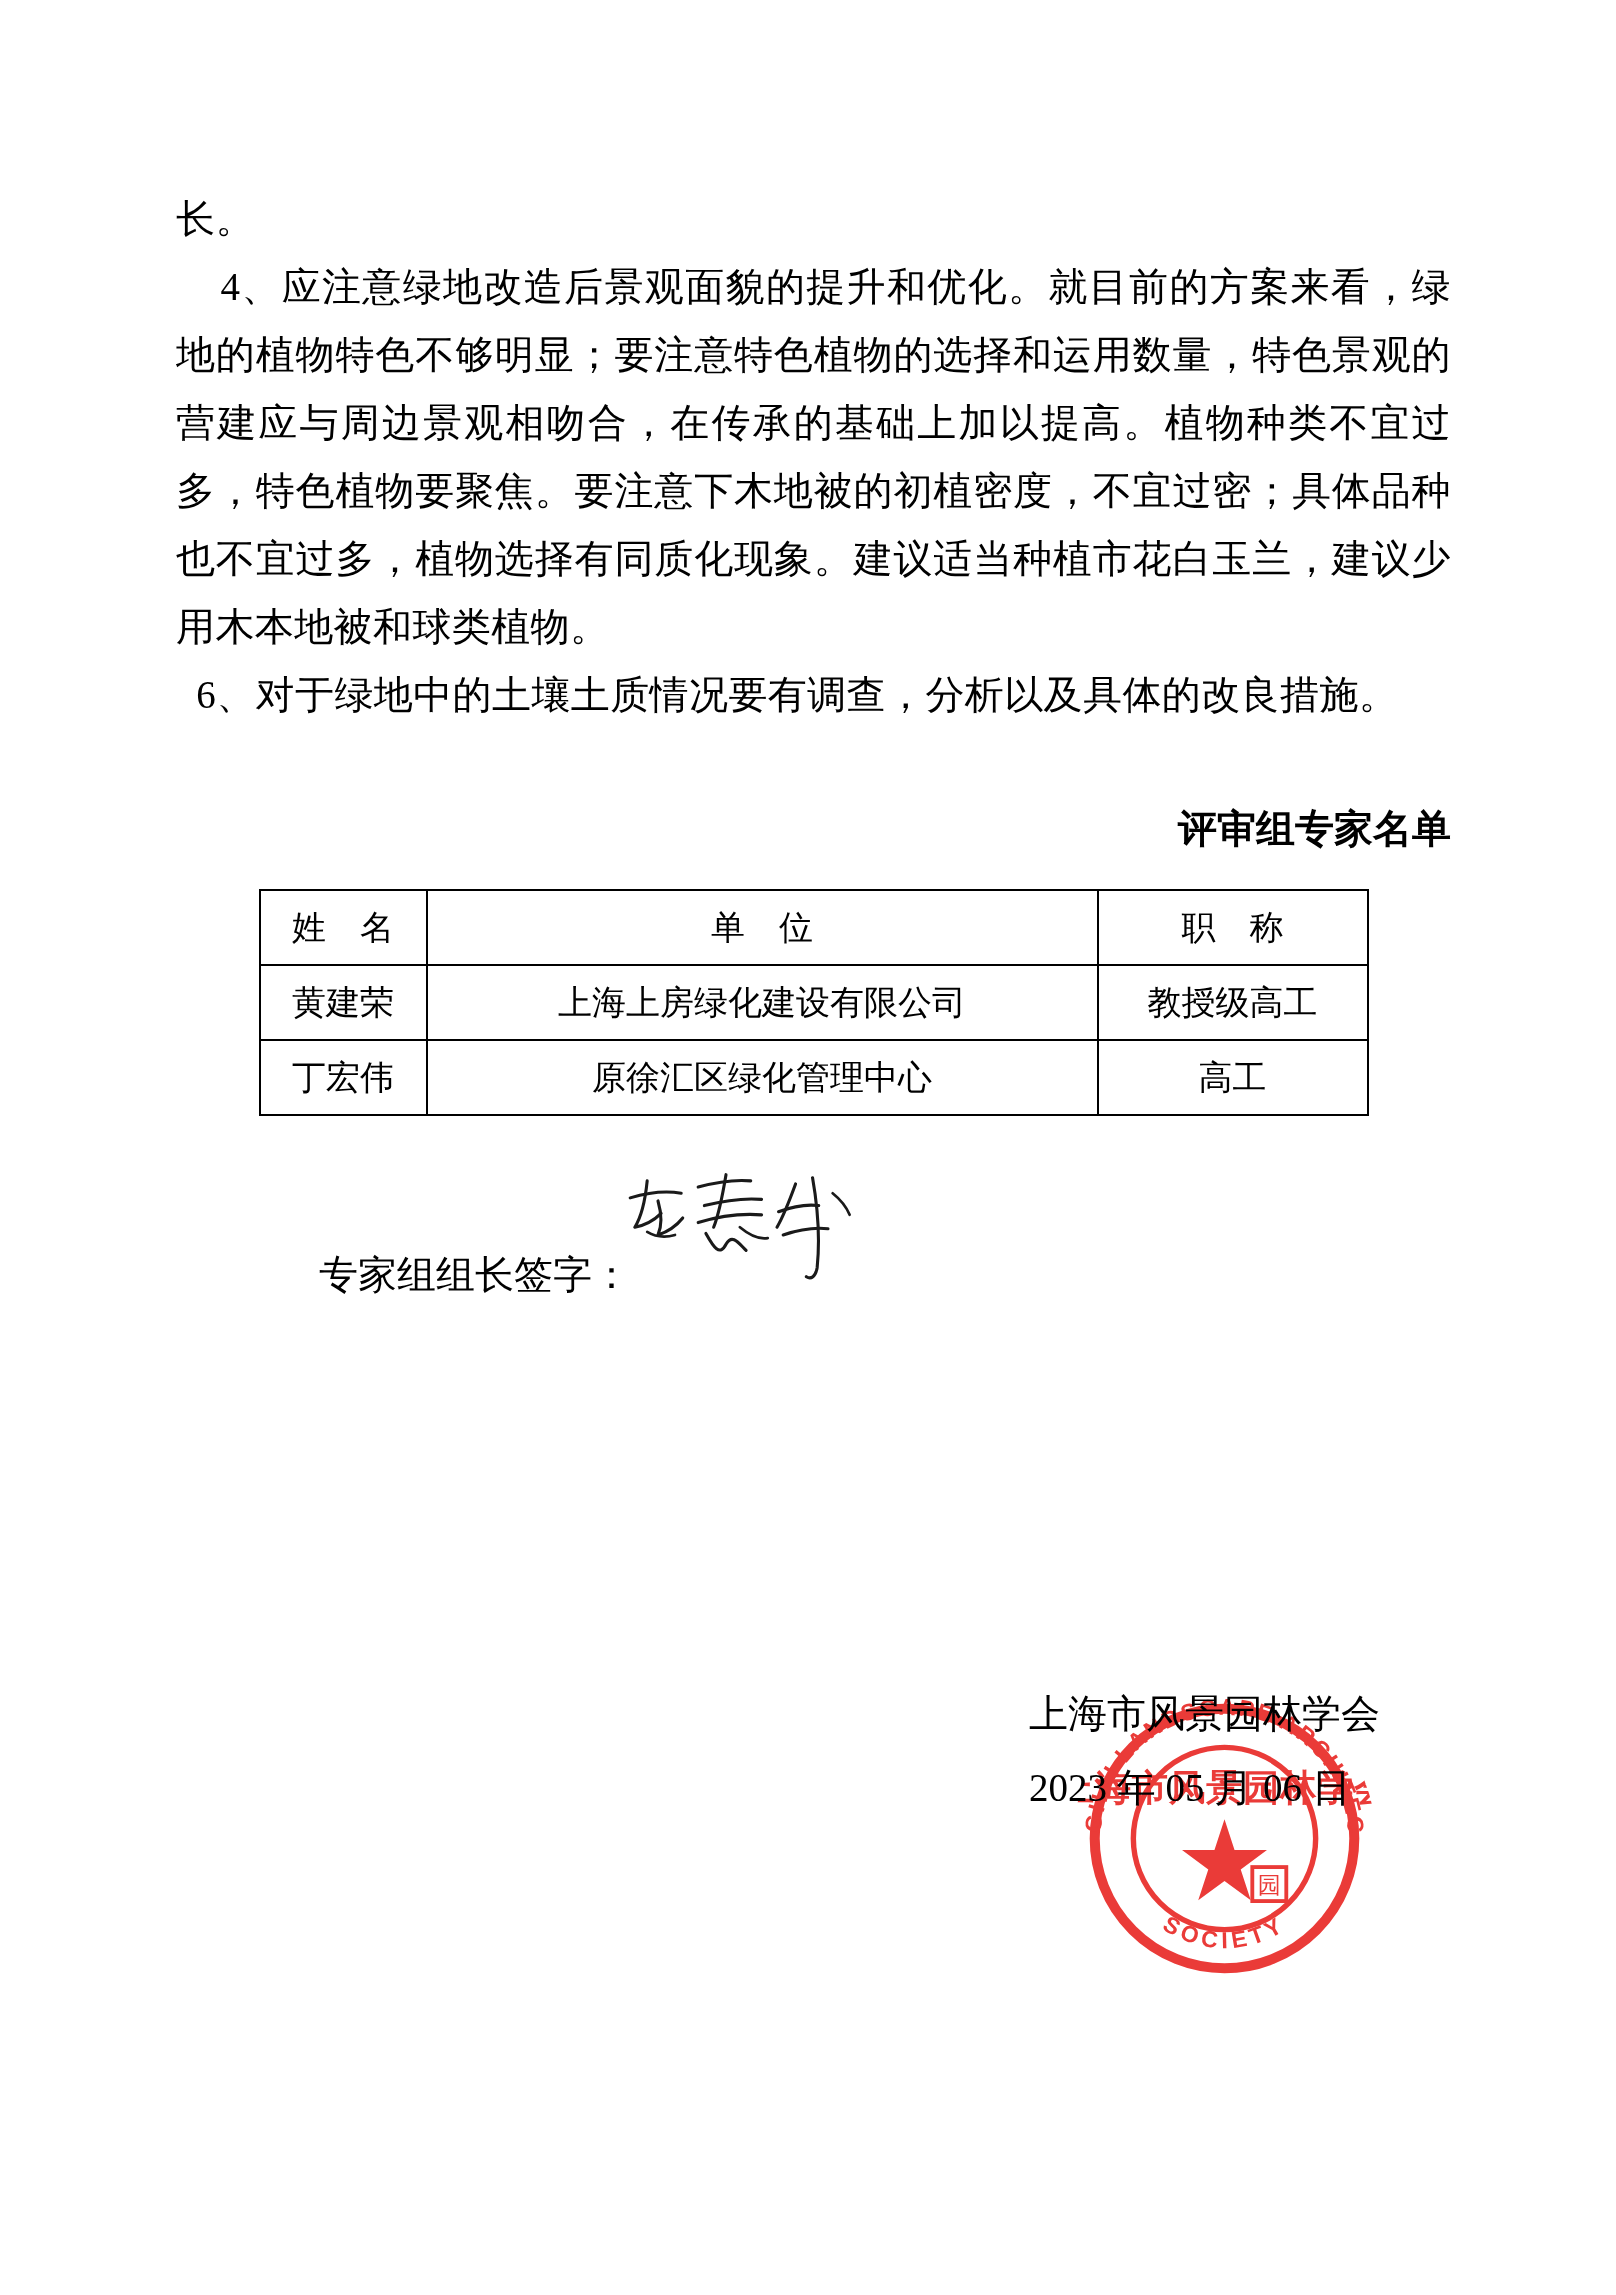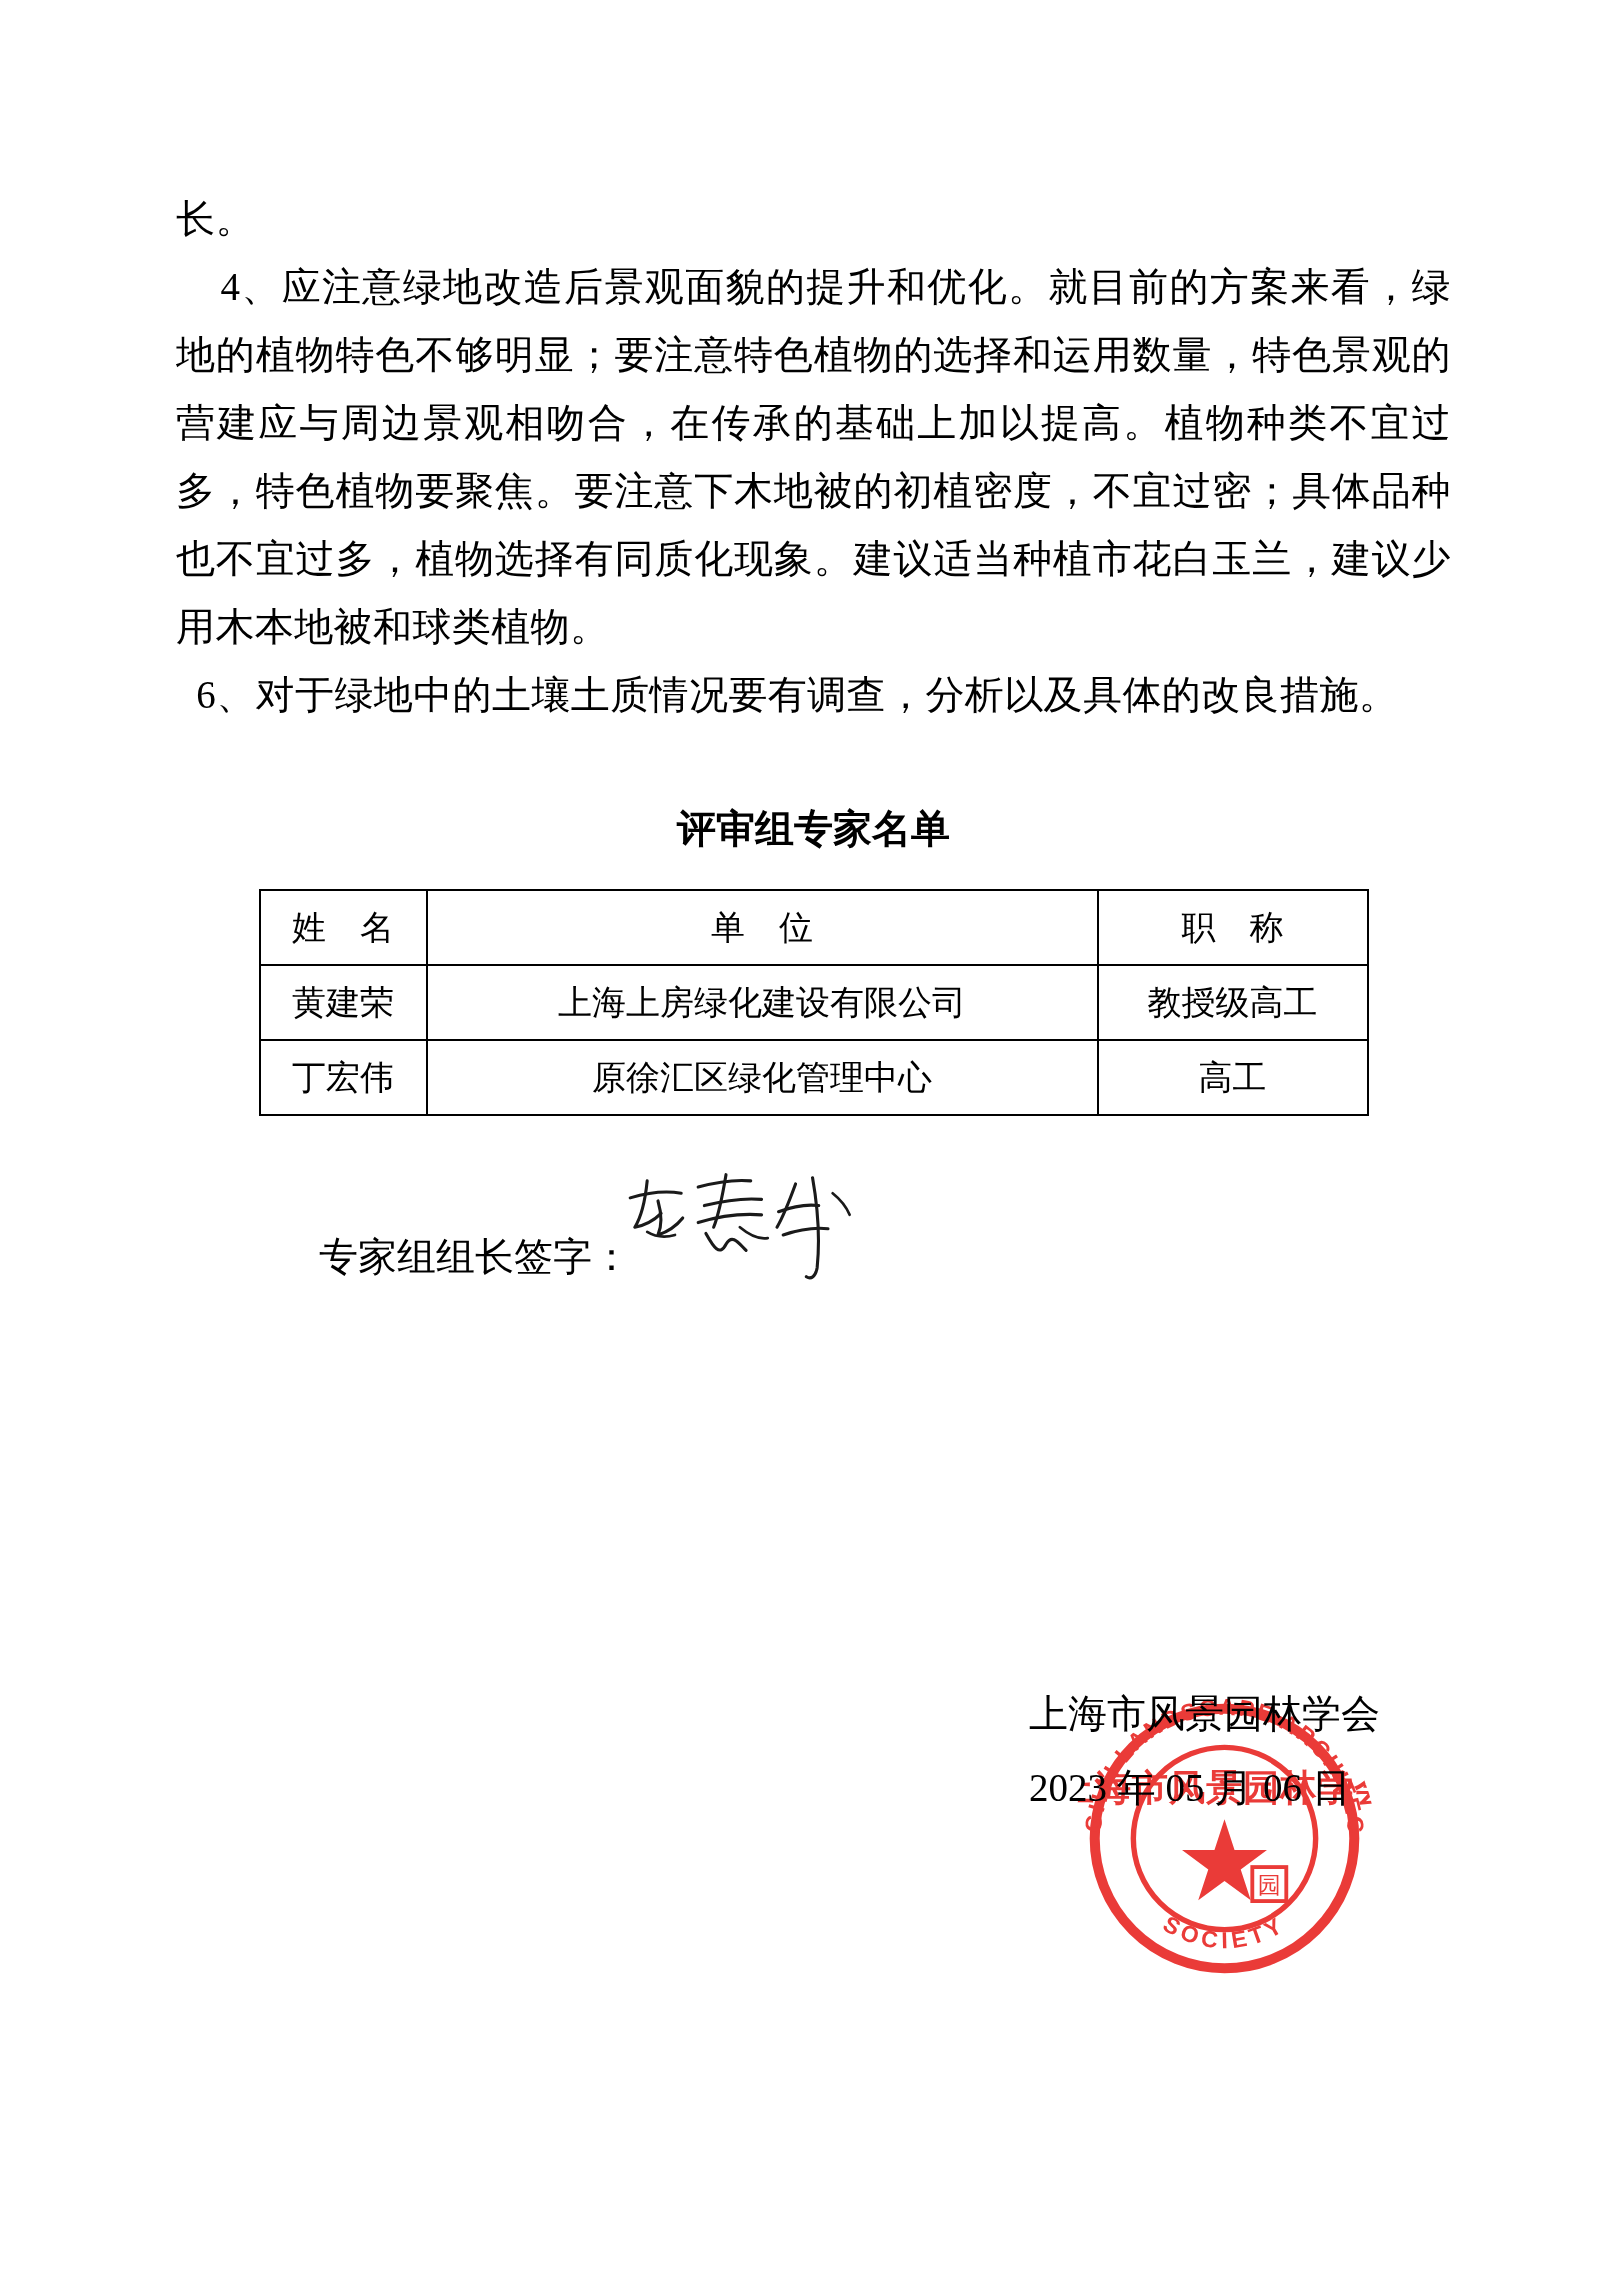--- a/index.html
+++ b/index.html
@@ -36,21 +36,21 @@
     white-space: pre-wrap;
   }
   .para-continued {
     margin: 0;
   }
 
   
   .section-title {
     font-size: 39px;
     line-height: 68px;
-    text-align: center;
+    text-align: right;
     margin: 0;
     padding-top: 66px;
   }
 
   
   .table-wrap {
     margin-top: 26px;
     display: flex;
     justify-content: center;
   }
@@ -77,21 +77,21 @@
 
   
   .sign-block {
     position: relative;
     margin-top: 54px;
     height: 155px;
   }
   .sign-label {
     position: absolute;
     left: 143px;
-    top: 67px;
+    top: 85px;
     font-size: 39px;
     line-height: 1;
   }
   .signature {
     position: absolute;
     left: 448px;
     top: 0px;
     width: 255px;
     height: 116px;
   }

